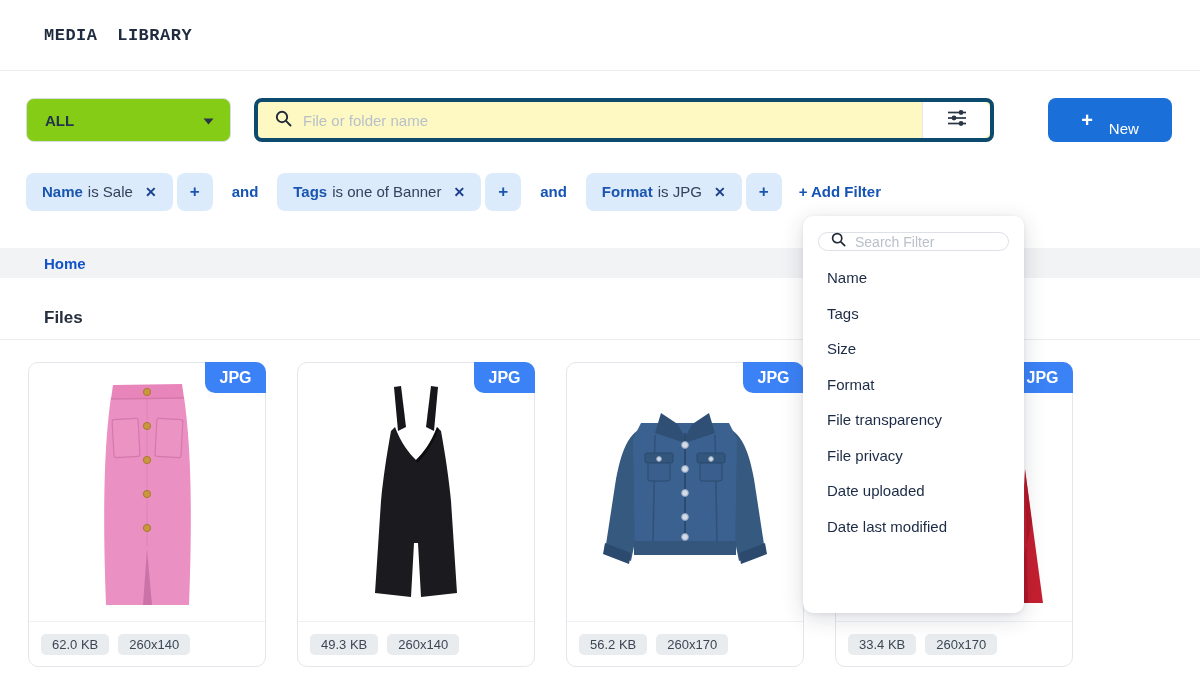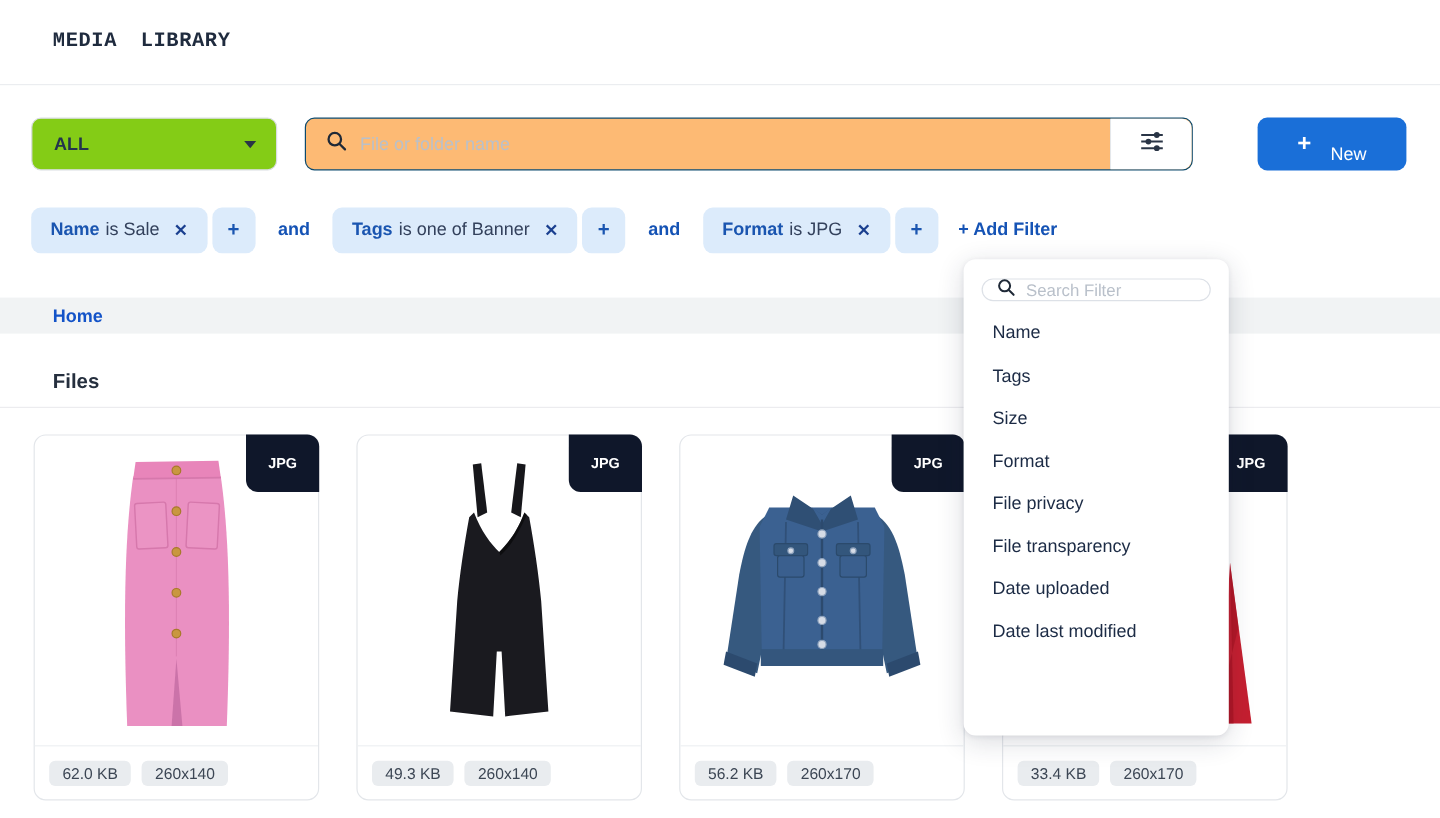--- a/index.html
+++ b/index.html
@@ -26,21 +26,21 @@
   
   .scope-select {
     position:absolute; left:26px; top:98px; width:205px; height:44px;
     border:1px solid #d9dde2; border-radius:8px; background:#84cc16;
     display:flex; align-items:center; justify-content:space-between;
     padding:0 16px 0 18px; cursor:pointer;
   }
   .scope-select .value { font-size:15px; font-weight:bold; color:#24344d; }
   .search-group {
     position:absolute; left:254px; top:98px; width:740px; height:44px;
-    border:1px solid #0c4a6e; border-radius:8px; background:#fdba74;
+    border:4px solid #0c4a6e; border-radius:8px; background:#fef9c3;
     display:flex; align-items:stretch;
   }
   .search-main { flex:1; display:flex; align-items:center; padding-left:17px; }
   .search-main input {
     flex:1; border:none; outline:none; background:transparent;
     font-size:15px; color:#2a3750; margin-left:11px;
     font-family:"Liberation Sans", sans-serif;
   }
   .search-main input::placeholder { color:#b9c0ca; }
   .filter-toggle {
@@ -105,22 +105,22 @@
   .card {
     position:relative; width:238px; height:305px;
     border:1px solid #e3e6ea; border-radius:10px; background:#fff;
     cursor:pointer;
   }
   .card-image {
     position:relative; height:260px; border-radius:10px 10px 0 0;
     display:flex; align-items:center; justify-content:center; overflow:hidden;
   }
   .format-badge {
-    position:absolute; top:-1px; right:-1px; width:61px; height:48px;
-    background:#0f172a; color:#fff; font-size:12px; font-weight:bold;
+    position:absolute; top:-1px; right:-1px; width:61px; height:31px;
+    background:#3b82f6; color:#fff; font-size:16px; font-weight:bold;
     display:flex; align-items:center; justify-content:center;
     border-radius:0 10px 0 10px; z-index:2;
   }
   .card-footer {
     position:absolute; left:0; right:0; bottom:0; height:45px;
     border-top:1px solid #eef0f3;
     display:flex; align-items:center; gap:9px; padding-left:12px;margin-top:15px;
   }
   .pill {
     background:#e9ecef; color:#3c4654; font-size:13px;
@@ -348,18 +348,18 @@
         <line x1="11.2" y1="11.2" x2="15.5" y2="15.5" stroke="#1f2937" stroke-width="1.9" stroke-linecap="round"></line>
       </svg>
     </span>
     <input type="text" placeholder="Search Filter" style="">
   </div>
   <ul class="menu-list">
     <li>Name</li>
     <li>Tags</li>
     <li>Size</li>
     <li>Format</li>
+    <li>File transparency</li>
     <li>File privacy</li>
-    <li>File transparency</li>
     <li>Date uploaded</li>
     <li>Date last modified</li>
   </ul>
 </div>
 
 </body></html>

